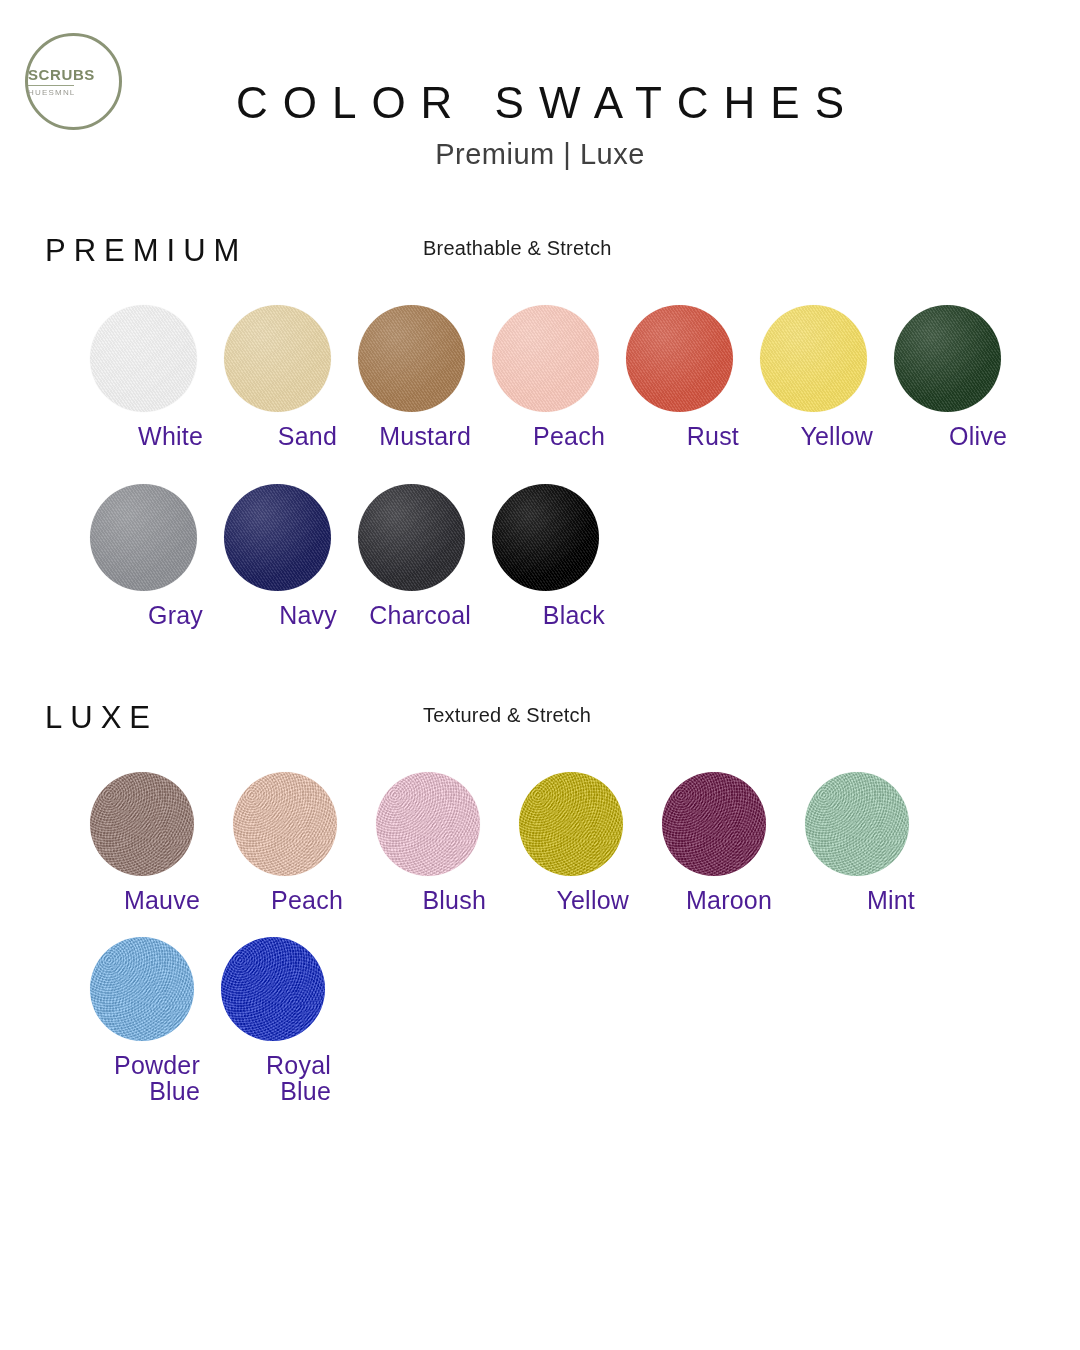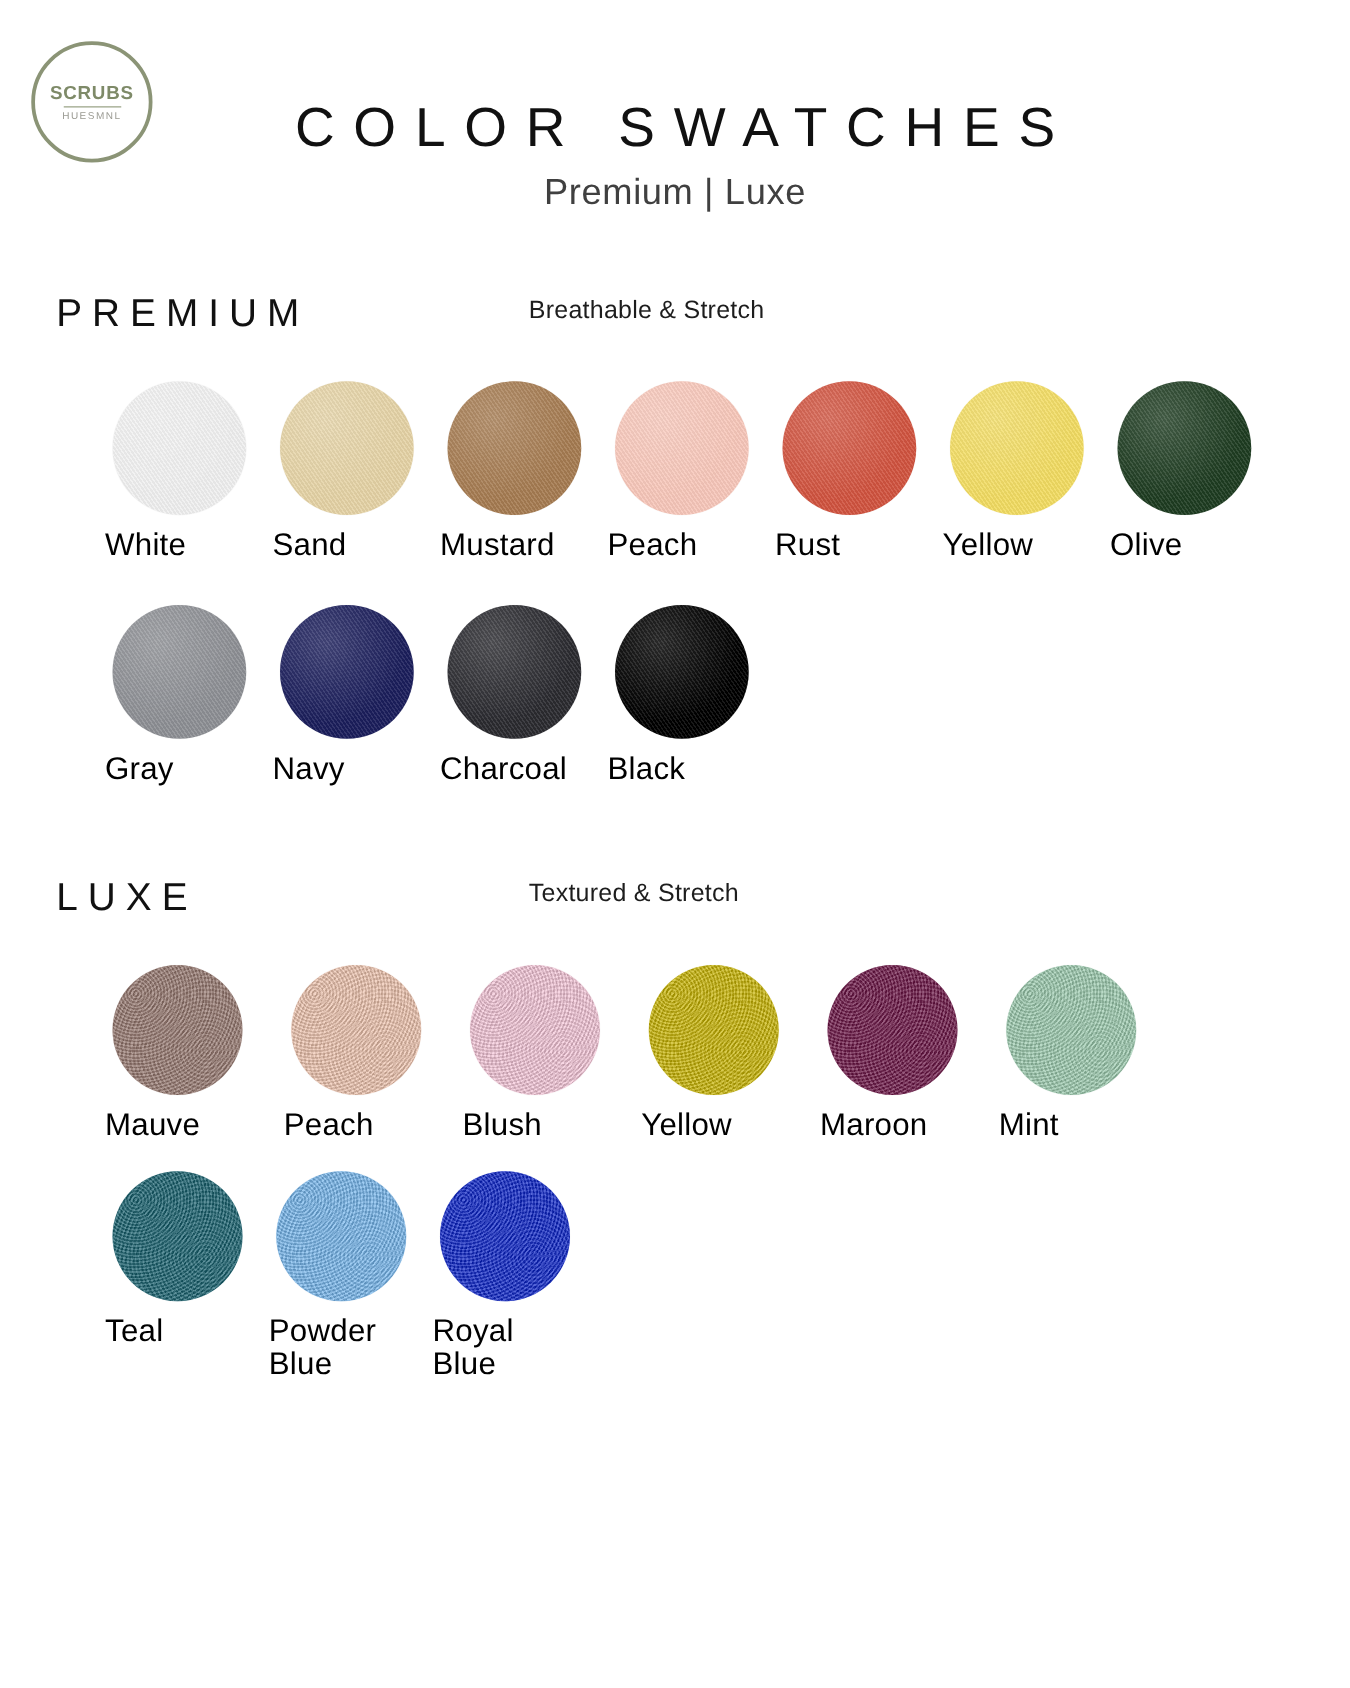--- a/index.html
+++ b/index.html
@@ -11,21 +11,21 @@
     overflow:hidden;
   }
   .page { position:relative; width:1080px; height:1350px; background:#fff; }
 
   
   .logo {
     position:absolute; left:25px; top:33px;
     width:97px; height:97px; border-radius:50%;
     border:3px solid #8b9476; background:#ffffff;
     display:flex; flex-direction:column;
-    align-items:center; justify-content:center;
+    align-items:flex-start; justify-content:center;
   }
   .logo-word {
     font-size:15px; font-weight:bold; letter-spacing:0.6px;
     color:#7e8a68; line-height:1;
   }
   .logo-rule { width:46px; height:1px; background:#9aa487; margin:3px 0 3px; }
   .logo-sub { font-size:8px; letter-spacing:1.2px; color:#9a9a92; line-height:1; }
 
   
   .title {
@@ -77,22 +77,22 @@
   
   .tex-nub::after {
     background-image:
       repeating-radial-gradient(circle at 18% 22%, rgba(255,255,255,0.17) 0 1.2px, rgba(0,0,0,0.10) 1.2px 2.6px),
       repeating-radial-gradient(circle at 72% 66%, rgba(255,255,255,0.13) 0 1.4px, rgba(0,0,0,0.08) 1.4px 3.1px),
       repeating-linear-gradient(112deg, rgba(0,0,0,0.05) 0 1px, rgba(255,255,255,0.07) 1px 3px);
     opacity:0.95;
   }
   .label {
     margin-top:12px;
-    font-size:25px; font-weight:300; color:#000000;
-    text-align:left; line-height:1.0; letter-spacing:0.2px;
+    font-size:25px; font-weight:300; color:#4c1d95;
+    text-align:right; line-height:1.0; letter-spacing:0.2px;
     white-space:pre-line;
   }
   .label.tight { line-height:1.02; }
 </style>
 </head>
 <body>
 
 <div class="page">
 
   <div class="logo">
@@ -182,24 +182,20 @@
           <div class="dot tex-nub" style="width: 104px; height: 104px; background: rgb(107, 19, 68);"></div>
           <div class="label" style="width: 116px;">Maroon</div>
         </div>
         <div class="swatch-cell">
           <div class="dot tex-nub" style="width: 104px; height: 104px; background: rgb(155, 203, 174);"></div>
           <div class="label" style="width: 116px;">Mint</div>
         </div>
       </div>
       <div class="row" style="top: 937px; left: 84px; gap: 15px;">
         <div class="swatch-cell">
-          <div class="dot tex-nub" style="width: 104px; height: 104px; background: rgb(22, 96, 110);"></div>
-          <div class="label" style="width: 116px;">Teal</div>
-        </div>
-        <div class="swatch-cell">
           <div class="dot tex-nub" style="width: 104px; height: 104px; background: rgb(116, 181, 236);"></div>
           <div class="label tight" style="width: 116px;">Powder
 Blue</div>
         </div>
         <div class="swatch-cell">
           <div class="dot tex-nub" style="width: 104px; height: 104px; background: rgb(10, 34, 200);"></div>
           <div class="label tight" style="width: 116px;">Royal
 Blue</div>
         </div>
       </div>

